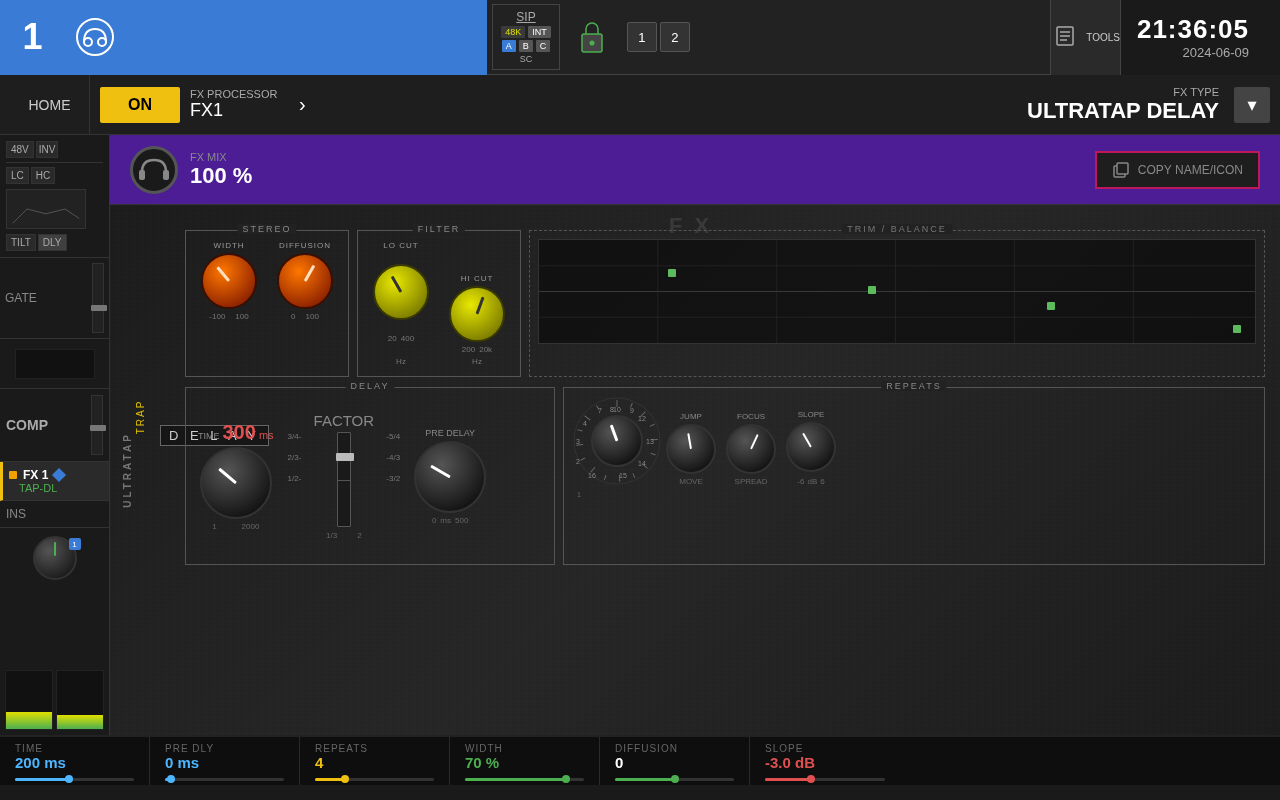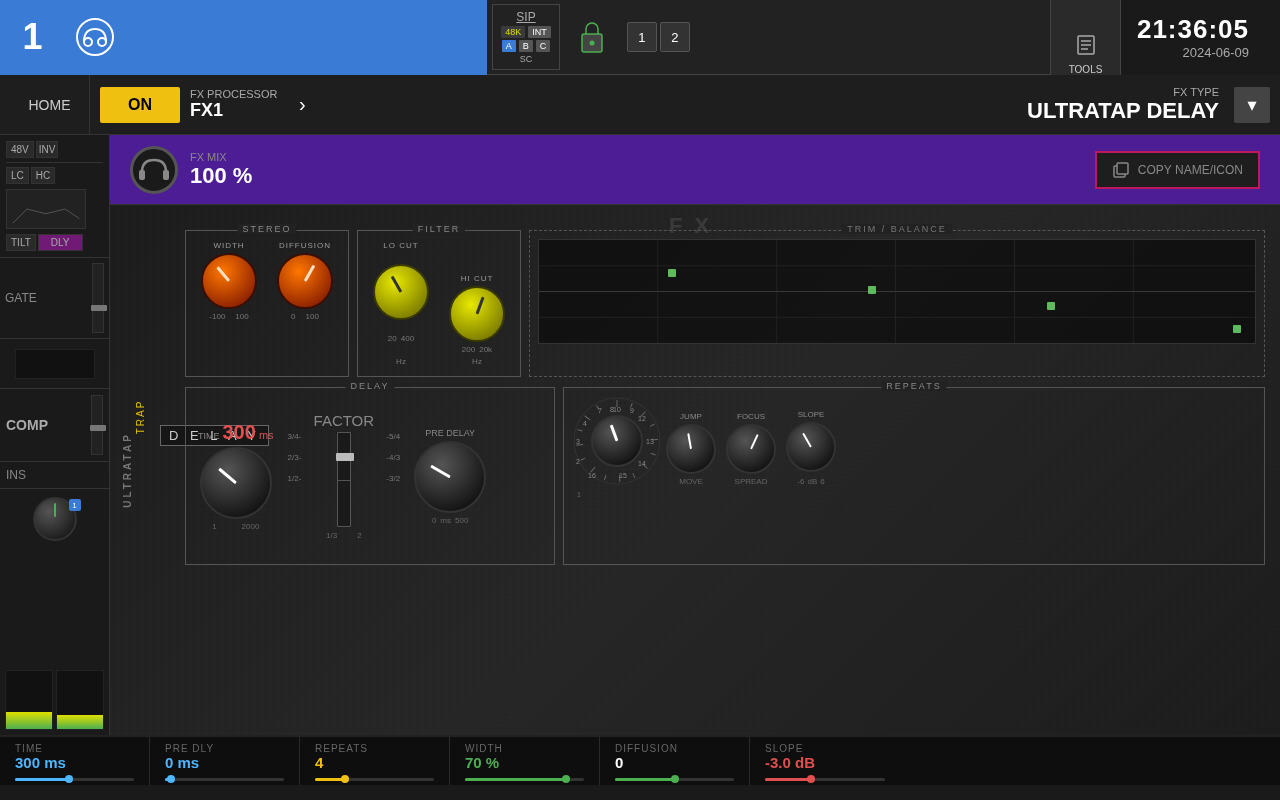--- a/index.html
+++ b/index.html
@@ -42,23 +42,23 @@
     .channel-name-area {
       flex: 1;
       height: 75px;
       background: #3a7bd5;
       display: flex;
       align-items: center;
       padding-left: 10px;
     }
     .tools-btn {
       display: flex;
-      flex-direction: column;
-      align-items: center;
-      justify-content: flex-end;
+      flex-direction: row;
+      align-items: center;
+      justify-content: space-between;
       width: 70px;
       height: 75px;
       background: #2a2a2a;
       border-left: 1px solid #444;
       cursor: pointer;
       font-size: 10px;
       color: #ccc;
       gap: 4px;
     }
     .clock-block {
@@ -108,21 +108,21 @@
       margin: 0 10px;
       cursor: pointer;
       border-radius: 2px;
     }
     .fx-processor-block {
       display: flex;
       flex-direction: column;
       margin-right: 5px;
     }
     .fx-proc-label { font-size: 11px; color: #aaa; }
-    .fx-proc-name { font-size: 18px; color: #fff; font-weight: bold; }
+    .fx-proc-name { font-size: 18px; color: #fff; font-weight: normal; }
     .arrow-btn {
       width: 30px;
       height: 40px;
       display: flex;
       align-items: center;
       justify-content: center;
       color: #fff;
       font-size: 20px;
       cursor: pointer;
       margin-left: 5px;
@@ -245,41 +245,51 @@
       <span style="padding:2px 2px;font-size:10px;background:#2a2a2a;color:#aaa;border:1px solid #333;cursor:pointer;">INV</span>
       <div style="width:100%;height:1px;background:#333;margin:2px 0;"></div>
       <span style="padding:2px 4px;font-size:10px;background:#2a2a2a;color:#aaa;border:1px solid #333;cursor:pointer;">LC</span>
       <span style="padding:2px 4px;font-size:10px;background:#2a2a2a;color:#aaa;border:1px solid #333;cursor:pointer;">HC</span>
       <div style="width:80px;height:40px;background:#222;border:1px solid #333;margin:3px 0;position:relative;">
         <svg width="100%" height="100%" viewBox="0 0 80 40">
           <polyline points="5,35 20,20 40,25 60,20 75,30" fill="none" stroke="#555" stroke-width="1"></polyline>
         </svg>
       </div>
       <span style="padding:2px 4px;font-size:10px;background:#2a2a2a;color:#aaa;border:1px solid #333;cursor:pointer;">TILT</span>
-      <span style="padding:2px 12px;font-size:10px;background:#701a75;color:#aaa;border:1px solid #333;cursor:pointer;">DLY</span>
+      <span style="padding:2px 4px;font-size:10px;background:#404040;color:#aaa;border:1px solid #333;cursor:pointer;">DLY</span>
     </div>
 
     <div style="display:flex;align-items:center;padding:5px;border-bottom:1px solid #333;gap:5px;">
       <span style="font-size:12px;color:#888;">GATE</span>
       <div style="width:12px;height:70px;background:#222;border:1px solid #333;position:relative;margin-left:auto;">
         <div style="width:16px;height:6px;background:#777;position:absolute;left:-2px;top:60%;border-radius:1px;"></div>
       </div>
     </div>
 
     <div style="height:50px;background:#1a1a1a;border-bottom:1px solid #333;display:flex;align-items:center;justify-content:center;">
       <div style="width:80px;height:30px;background:#111;border:1px solid #222;"></div>
     </div>
 
     <div style="padding:6px;border-bottom:1px solid #333;display:flex;align-items:center;justify-content:space-between;">
       <span style="font-size:14px;color:#aaa;font-weight:bold;">COMP</span>
       <div style="width:12px;height:60px;background:#222;border:1px solid #333;position:relative;">
         <div style="width:16px;height:6px;background:#777;position:absolute;left:-2px;top:50%;border-radius:1px;"></div>
       </div>
     </div>
 
+    <div style="padding:6px;border-bottom:1px solid #333;background:#2a2a2a;border-left:3px solid #f0c010;display:flex;flex-direction:column;cursor:pointer;">
+      <div style="display:flex;align-items:center;gap:4px;">
+        <div style="position:relative;top:0;">
+          <div style="width:8px;height:8px;background:#f0a000;border-radius:1px;position:absolute;top:-4px;left:0;"></div>
+        </div>
+        <span style="font-size:12px;color:#fff;font-weight:bold;margin-left:10px;">FX 1</span>
+        <div style="width:10px;height:10px;background:#3a7bd5;transform:rotate(45deg);margin-left:2px;"></div>
+      </div>
+      <span style="font-size:11px;color:#4caf50;margin-left:10px;">TAP-DL</span>
+    </div>
 
     <div style="padding:6px;border-bottom:1px solid #333;display:flex;align-items:center;justify-content:space-between;">
       <span style="font-size:12px;color:#888;">INS</span>
     </div>
 
     <div style="display:flex;justify-content:center;padding:8px;">
       <div style="position:relative;">
         <div style="width:44px;height:44px;border-radius:50%;background:radial-gradient(circle at 35% 32%,#555,#1a1a1a 80%);border:2px solid #333;position:relative;">
           <div style="position:absolute;width:2px;height:14px;background:#4caf50;left:50%;top:4px;transform:translateX(-50%);border-radius:1px;"></div>
         </div>
@@ -574,21 +584,21 @@
         </div>
       </div>
     </div>
   </div>
 </div>
 
 <div style="height:50px;background:#0e0e0e;border-top:2px solid #222;display:flex;align-items:stretch;">
 
   <div style="display:flex;flex-direction:column;justify-content:center;padding:0 15px;border-right:1px solid #2a2a2a;min-width:150px;position:relative;padding-bottom:8px;">
     <span style="font-size:10px;color:#666;letter-spacing:1px;">TIME</span>
-    <span style="font-size:15px;font-weight:bold;color:#4db6ff;">300 ms</span>
+    <span style="font-size:15px;font-weight:bold;color:#4db6ff;">200 ms</span>
     <div style="position:absolute;bottom:4px;left:15px;right:15px;height:3px;background:#333;border-radius:2px;">
       <div style="width:45%;height:100%;background:#4db6ff;border-radius:2px;position:relative;">
         <div style="width:8px;height:8px;border-radius:50%;background:#4db6ff;position:absolute;right:-4px;top:-3px;"></div>
       </div>
     </div>
   </div>
 
   <div style="display:flex;flex-direction:column;justify-content:center;padding:0 15px;border-right:1px solid #2a2a2a;min-width:150px;position:relative;padding-bottom:8px;">
     <span style="font-size:10px;color:#666;letter-spacing:1px;">PRE DLY</span>
     <span style="font-size:15px;font-weight:bold;color:#4db6ff;">0 ms</span>

